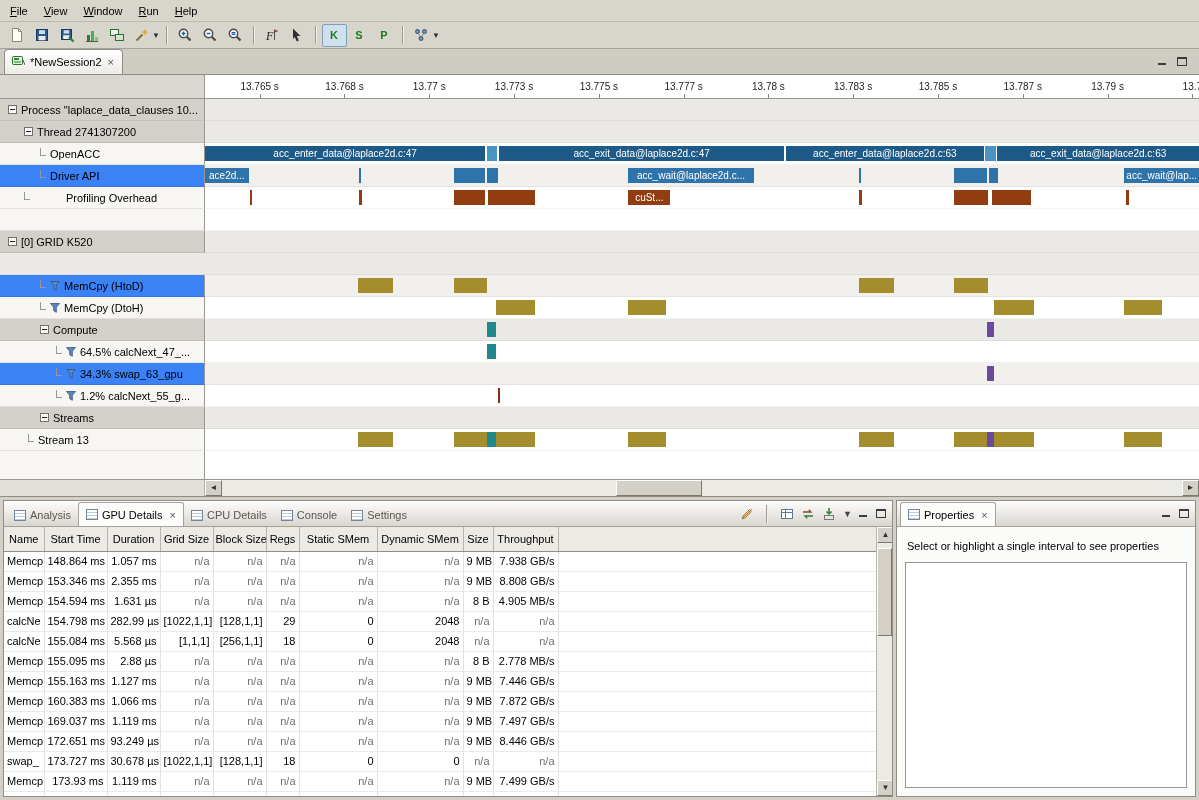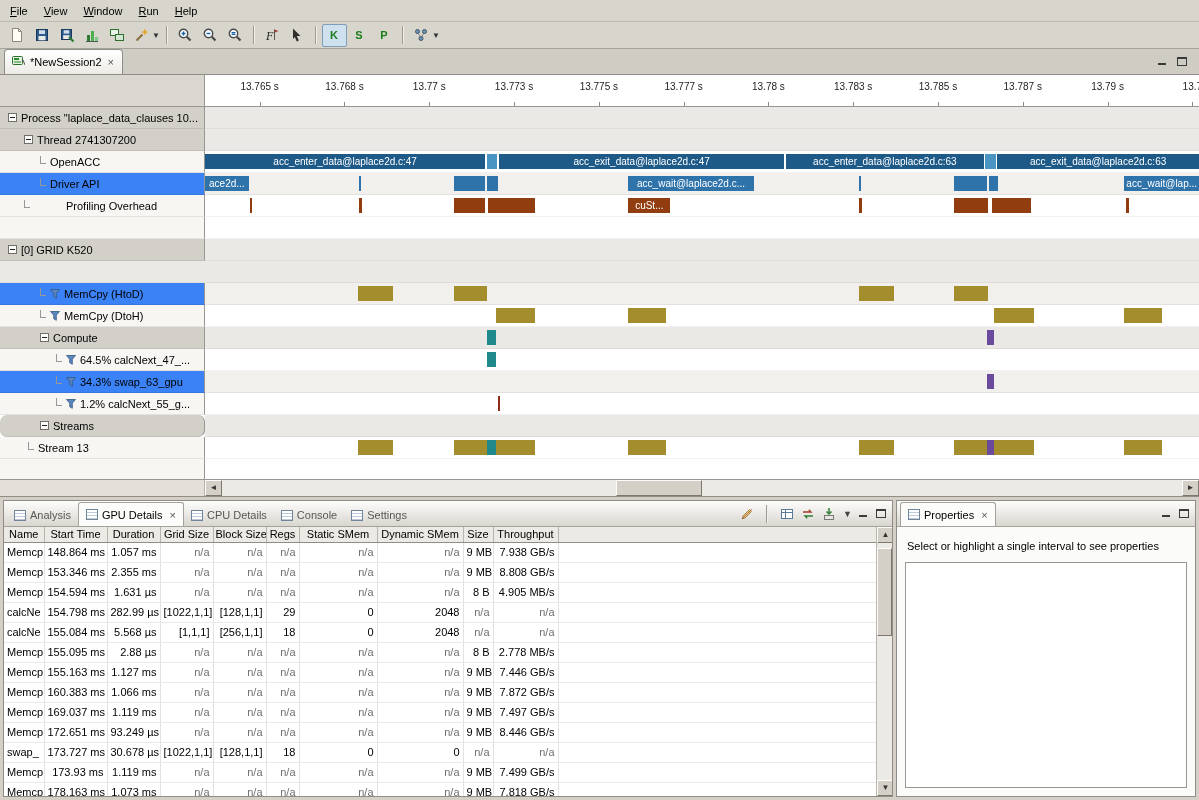--- a/index.html
+++ b/index.html
@@ -30,21 +30,21 @@
         border-radius:4px 4px 0 0}
   .etab-close{color:#555;padding:0 1px}
   .win-controls{margin-left:auto;display:flex;gap:9px;align-items:center;padding:0 12px;height:100%}
   .wc-min{width:10px;height:9px;position:relative;display:inline-block}
   .wc-min::after{content:"";position:absolute;left:0;bottom:1px;width:8px;height:2px;background:#3a3a3a}
   .wc-max{width:10px;height:9px;border:1px solid #3a3a3a;border-top-width:2px;display:inline-block}
   .mini-icon{display:inline-flex;align-items:center}
 
   
   #frame{position:absolute;top:75px;left:0;right:0;height:422px;background:#fff;border-bottom:1px solid #8f8d86}
-  #ruler-row{display:flex;height:32px}
+  #ruler-row{display:flex;height:24px}
   #corner{width:205px;flex:none;background:#dad7d0;border-right:1px solid #989690;border-bottom:1px solid #989690}
   #ruler{flex:1;position:relative;background:#fff;border-bottom:1px solid #989690;overflow:hidden}
   .tick-label{position:absolute;top:6px;transform:translateX(-50%);font-size:10px;color:#222;white-space:nowrap}
   .tickmark{position:absolute;bottom:0;width:1px;height:4px;background:#888}
   .trow{display:flex;height:22px}
   .rlabel{width:205px;flex:none;display:flex;align-items:center;gap:4px;border-right:1px solid #989690;
           border-bottom:1px solid rgba(0,0,0,0.08);overflow:hidden;white-space:nowrap}
   .shade-g-l{background:#d3d0c9}.shade-a-l{background:#3b82f6}.shade-w-l{background:#f7f6f3}
   .lane{flex:1;position:relative;border-bottom:1px solid rgba(0,0,0,0.05);overflow:hidden}
   .shade-g{background:#eae9e5}.shade-a{background:#f1f0ed}.shade-w{background:#ffffff}
@@ -79,21 +79,21 @@
   .vtab.active{height:24px;background:#fcfcfb;border:1px solid #a5a29b;border-bottom:none;
                border-radius:3px 3px 0 0;color:#000}
   .vticon{width:12px;height:11px;flex:none;border:1px solid #70849a;
           background:repeating-linear-gradient(180deg,#ffffff 0 2px,#bdcbdb 2px 3px)}
   .vtclose{color:#555;padding-left:3px}
   .vtabs-right{margin-left:auto;display:flex;align-items:center;gap:7px;padding-right:6px;height:100%}
 
   
   #table-wrap{flex:1;position:relative;overflow:hidden;background:#fff}
   #gpu-table{border-collapse:collapse;table-layout:fixed;width:874px}
-  #gpu-table th{height:15px;background:#eceae5;border-right:1px solid #b8b5ae;border-bottom:1px solid #8f8d86;
+  #gpu-table th{height:24px;background:#eceae5;border-right:1px solid #b8b5ae;border-bottom:1px solid #8f8d86;
                 font-weight:normal;padding:0 2px;overflow:hidden;white-space:nowrap;text-align:center}
   #gpu-table td{height:20px;border-right:1px solid #e4e2de;border-bottom:1px solid #eceae6;
                 padding:0 3px;overflow:hidden;white-space:nowrap}
   #gpu-table td.num{text-align:right}
   #gpu-table td.na{color:#707070}
   #vscroll{position:absolute;top:0;right:0;bottom:0;width:16px;background:#eceae5;border-left:1px solid #b8b5ae;
            display:flex;flex-direction:column}
   #vs-track{flex:1;position:relative}
   #vs-thumb{position:absolute;left:0;right:0;top:5px;height:88px;background:#d4d0c8;
             border:1px solid;border-color:#fcfcfa #7a786f #7a786f #fcfcfa}
@@ -426,21 +426,21 @@
               <path d="M0.5 0.5 H9.5 L6.3 4.2 V9.3 L3.7 7.7 V4.2 Z" fill="#5b87c0" stroke="#33567e" stroke-width="0.8"></path>
             </svg>
           </span>
           <span class="rtext">1.2% calcNext_55_g...</span>
         </div>
         <div class="lane shade-w">
           <div class="bar" style="left: 29.45%; width: 0.22%; background: rgb(142, 42, 28);"></div>
         </div>
       </div>
       <div class="trow">
-        <div class="rlabel shade-g-l" style="padding-left: 40px; border-radius: 7px;">
+        <div class="rlabel shade-g-l" style="padding-left: 40px;">
           <span class="exp"></span>
           <span class="rtext">Streams</span>
         </div>
         <div class="lane shade-g"></div>
       </div>
       <div class="trow">
         <div class="rlabel shade-w-l" style="padding-left: 28px;">
           <span class="treeL"></span>
           <span class="rtext">Stream 13</span>
         </div>

